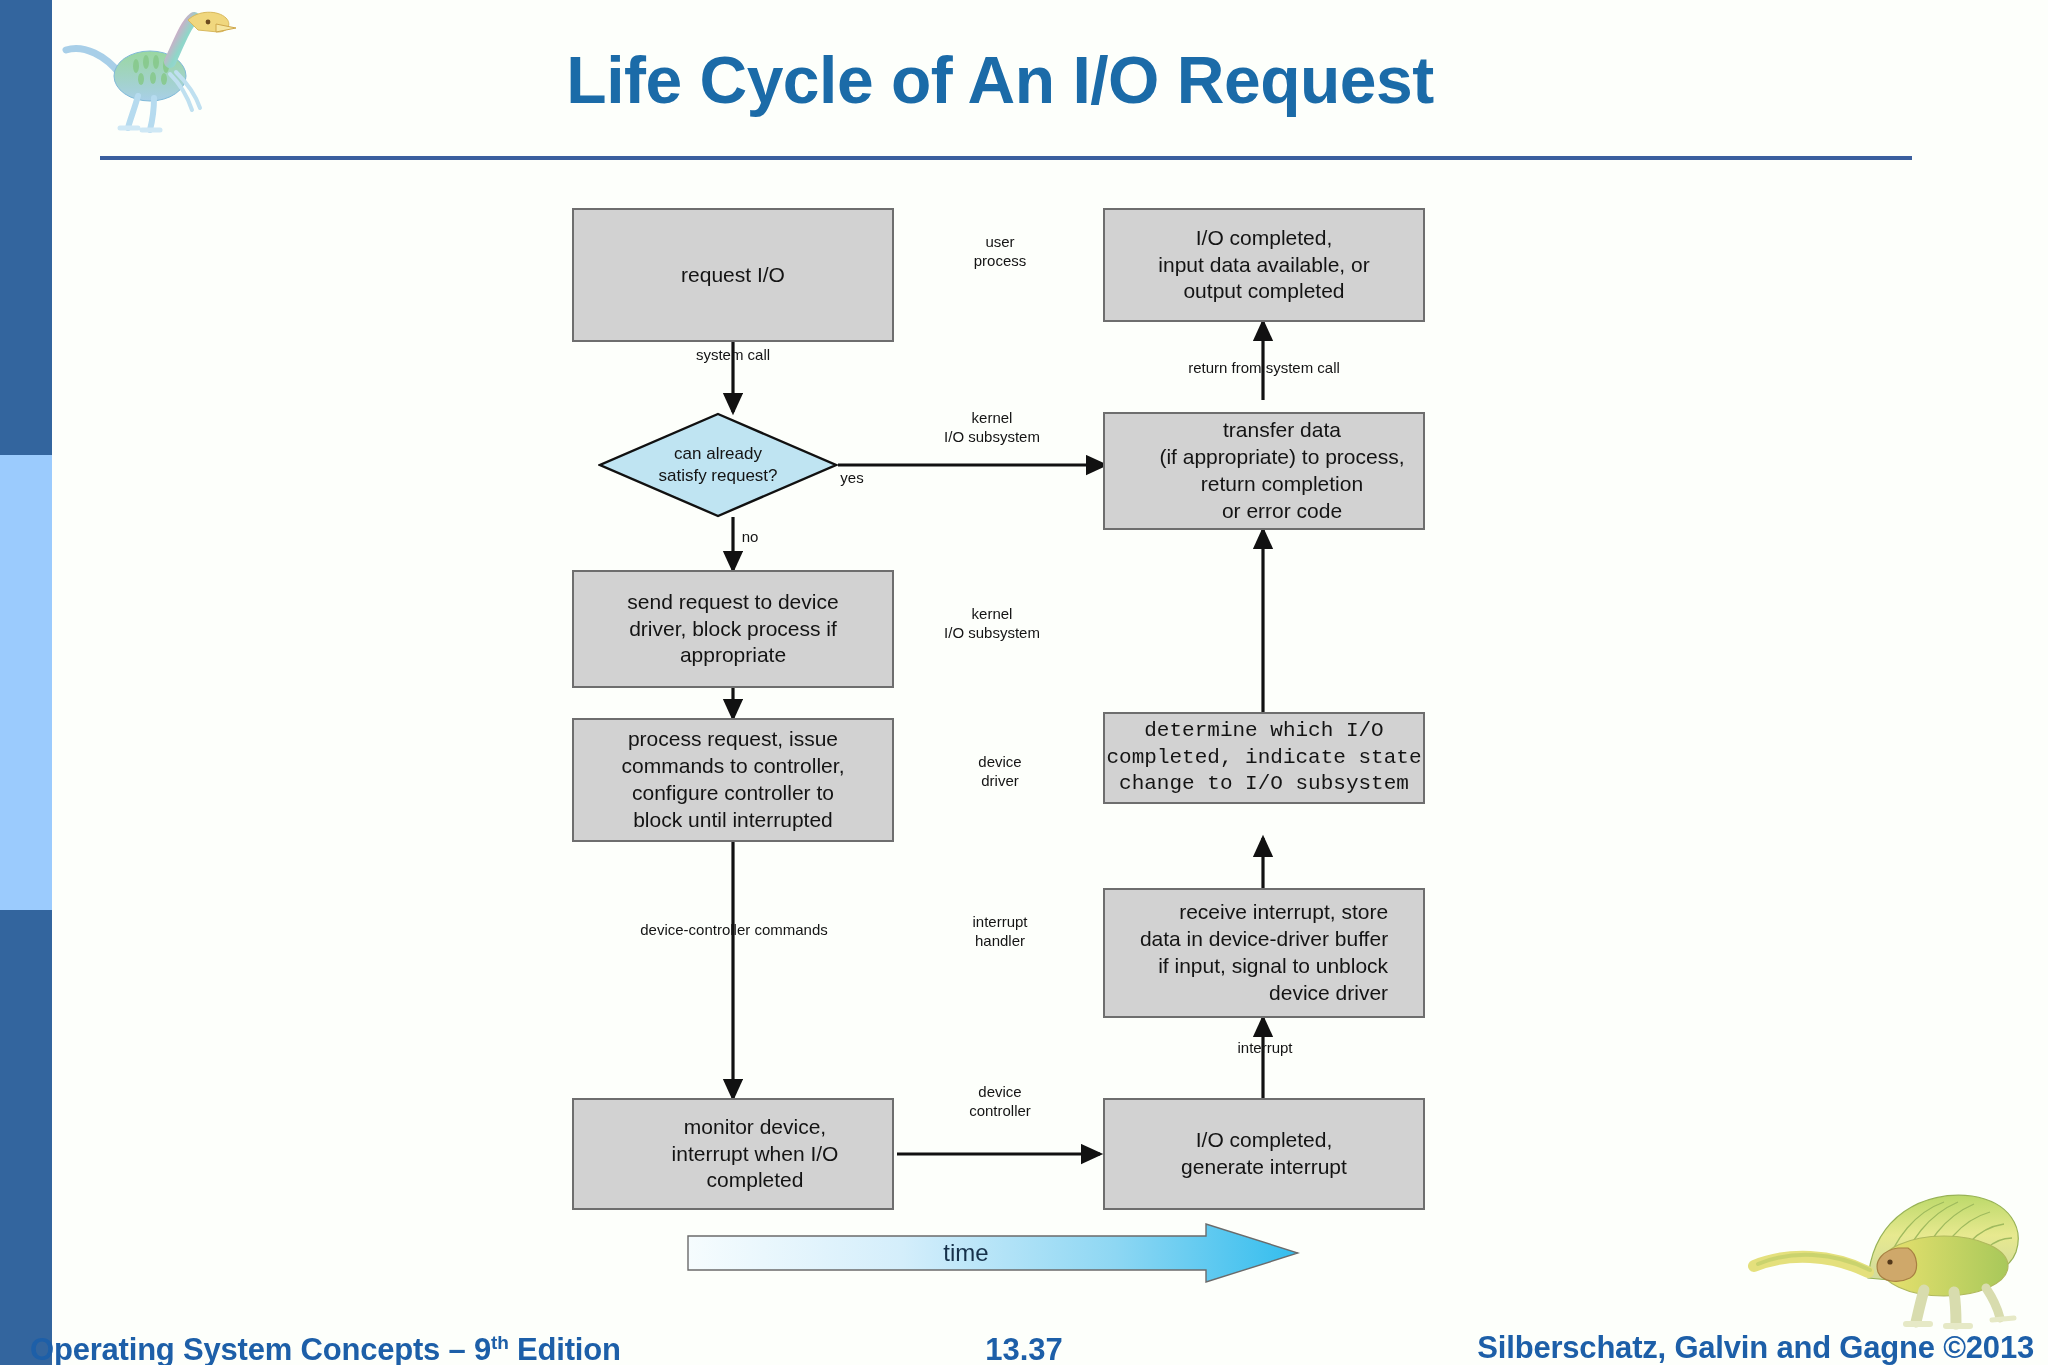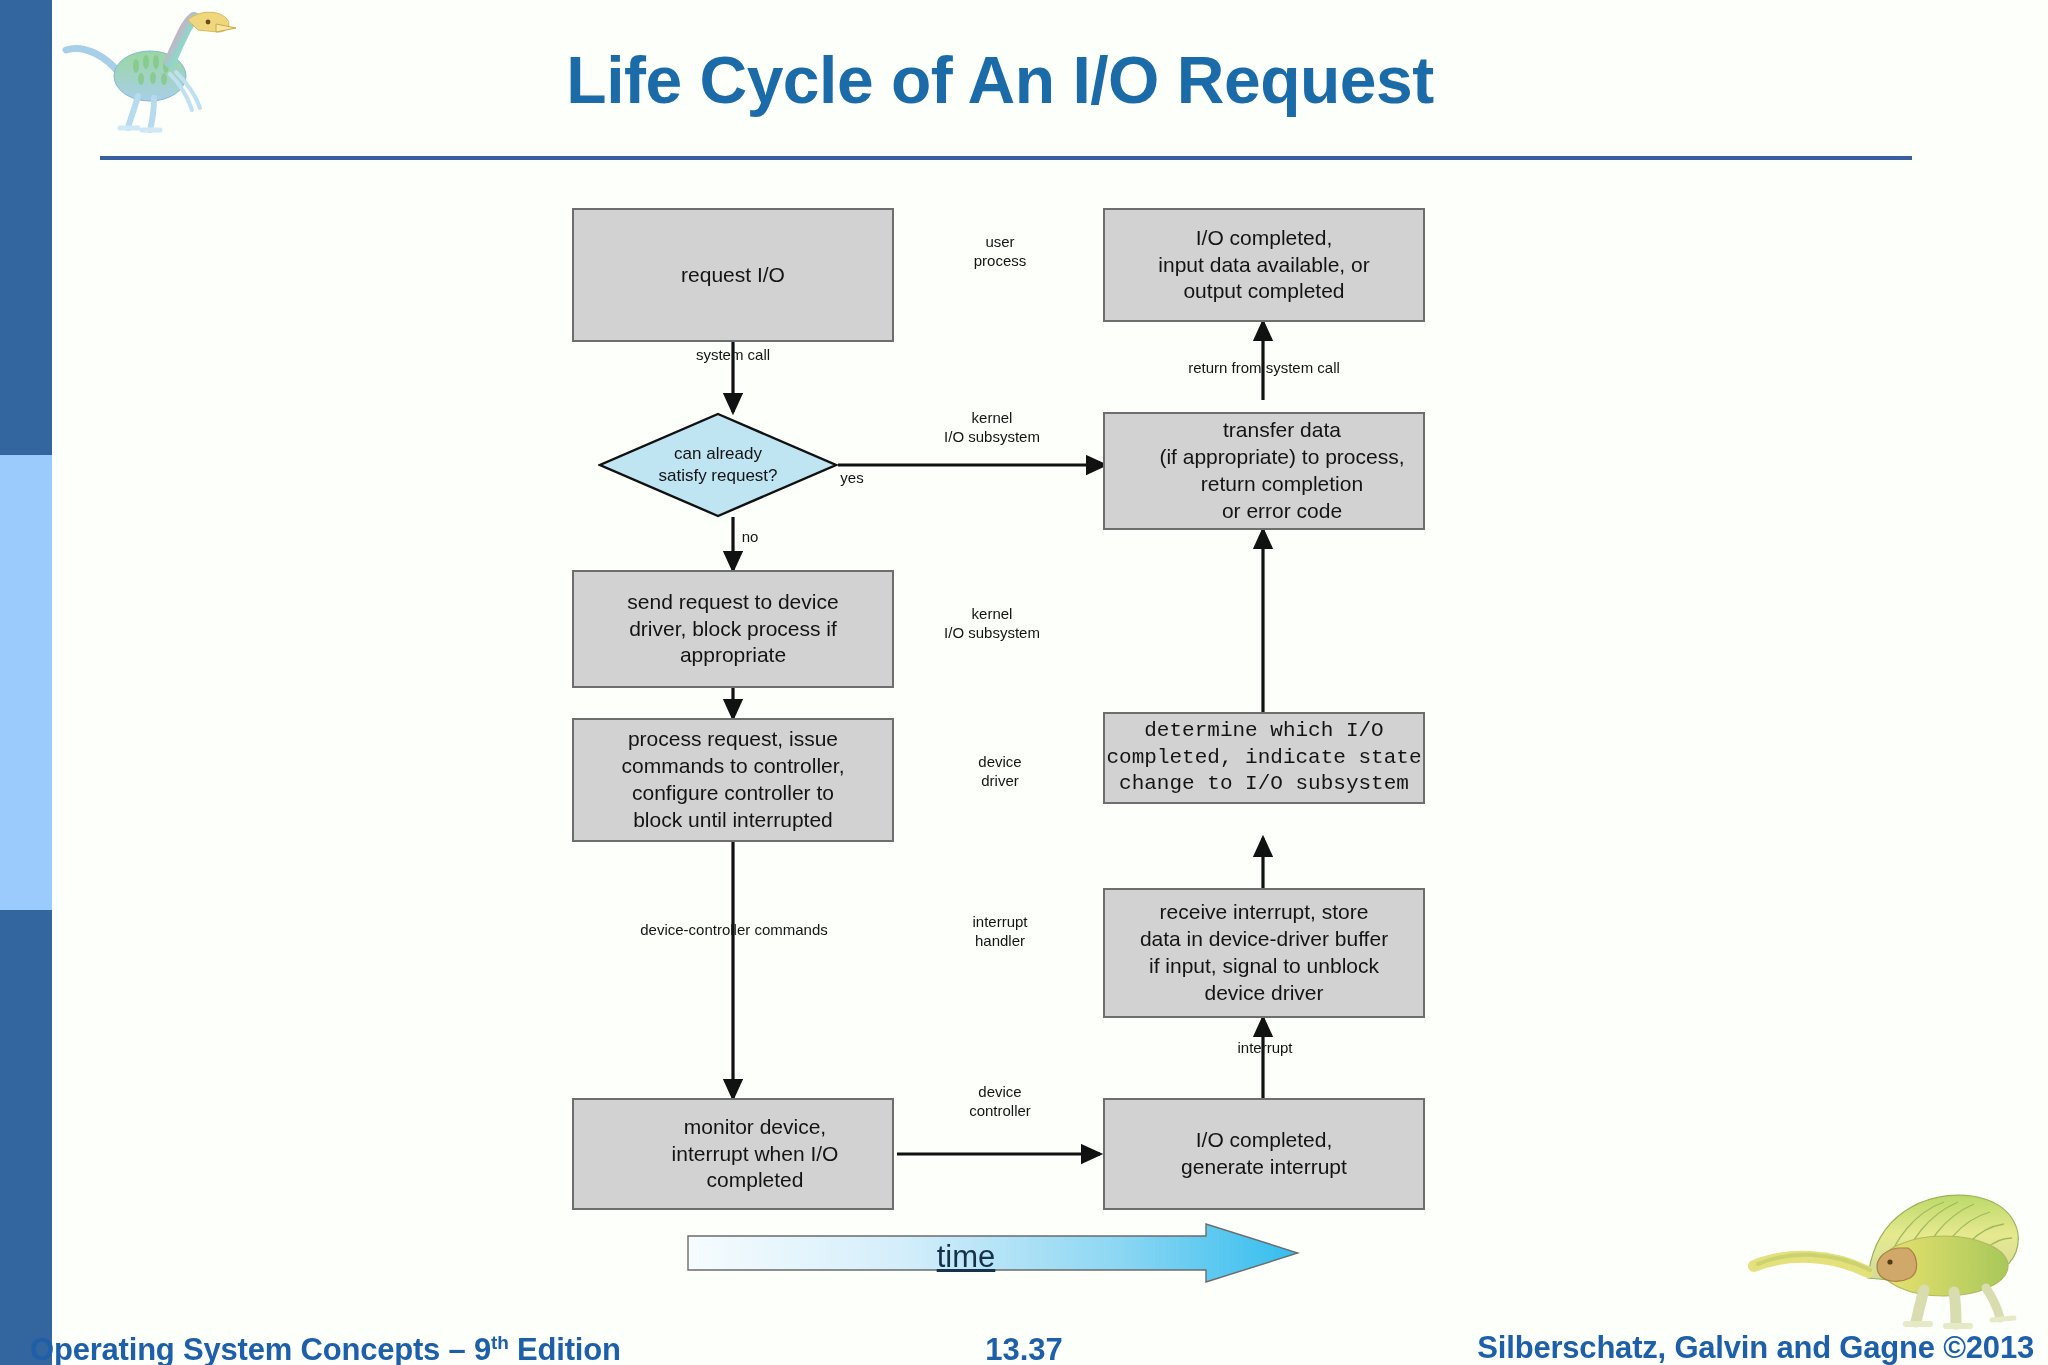--- a/index.html
+++ b/index.html
@@ -62,21 +62,21 @@
     font-size: 15px; line-height: 1.28; color: #141414;
     white-space: pre-line;
     font-family: "Liberation Sans", sans-serif;
   }
   .connectors { position: absolute; left: 0; top: 0; width: 2048px; height: 1365px; pointer-events: none; }
 
   
   .time-arrow { position: absolute; left: 686px; top: 1222px; width: 614px; height: 62px; }
   .time-label {
     position: absolute; left: 686px; top: 1239px; width: 560px;
-    text-align: center; font-size: 31px; color: #16314a; text-decoration: underline;
+    text-align: center; font-size: 24px; color: #16314a;
   }
 
   
   .footer-left {
     position: absolute; left: 30px; top: 1332px;
     font-size: 31px; font-weight: bold; color: #1d5fa8;
     letter-spacing: -0.2px;
   }
   .footer-left sup { font-size: 19px; }
   .footer-center {
@@ -209,21 +209,21 @@
 
   <div class="node" style="left:1103px; top:412px; width:322px; height:118px;padding-left:36px;">transfer data
 (if appropriate) to process,
 return completion
 or error code</div>
 
   <div class="node" style="left:1103px; top:712px; width:322px; height:92px;font-family:Liberation Mono, monospace;">determine which I/O
 completed, indicate state
 change to I/O subsystem</div>
 
-  <div class="node" style="left:1103px; top:888px; width:322px; height:130px;">receive interrupt, store
+  <div class="node" style="left:1103px; top:888px; width:322px; height:130px;text-align:right;">receive interrupt, store
 data in device-driver buffer
 if input, signal to unblock
 device driver</div>
 
   <div class="node" style="left:1103px; top:1098px; width:322px; height:112px;">I/O completed,
 generate interrupt</div>
 
   <div class="lbl" style="left:613px; top:345px; width:240px;">system call</div>
 
   <div class="lbl" style="left:812px; top:468px; width:80px;">yes</div>

